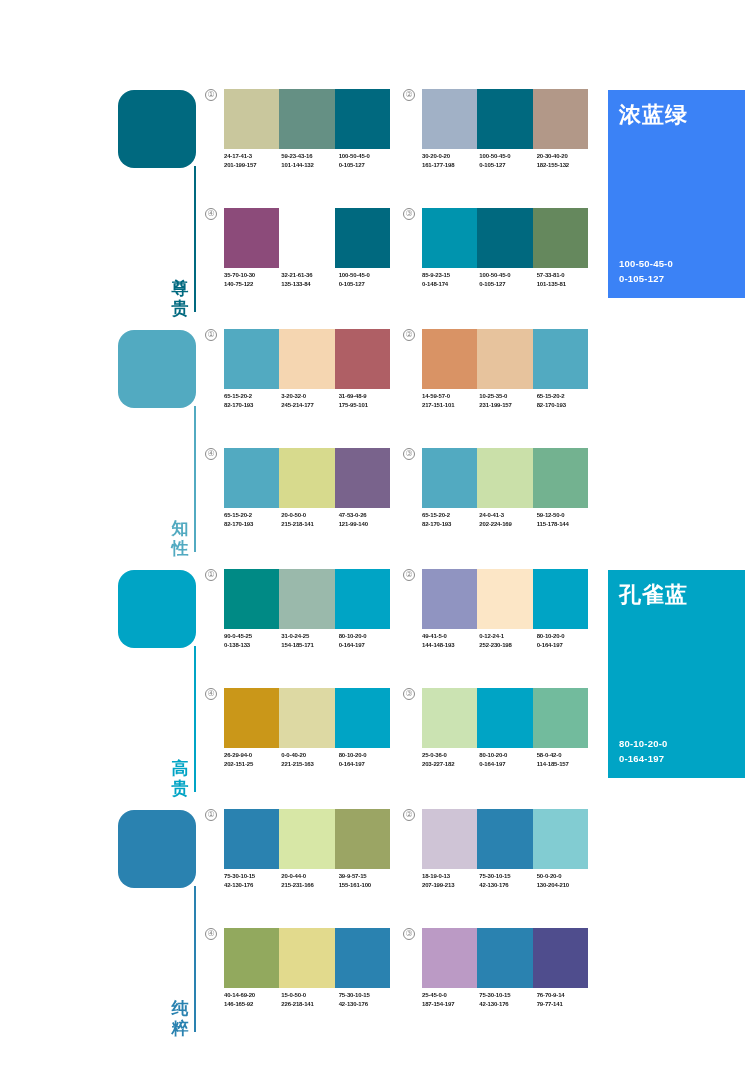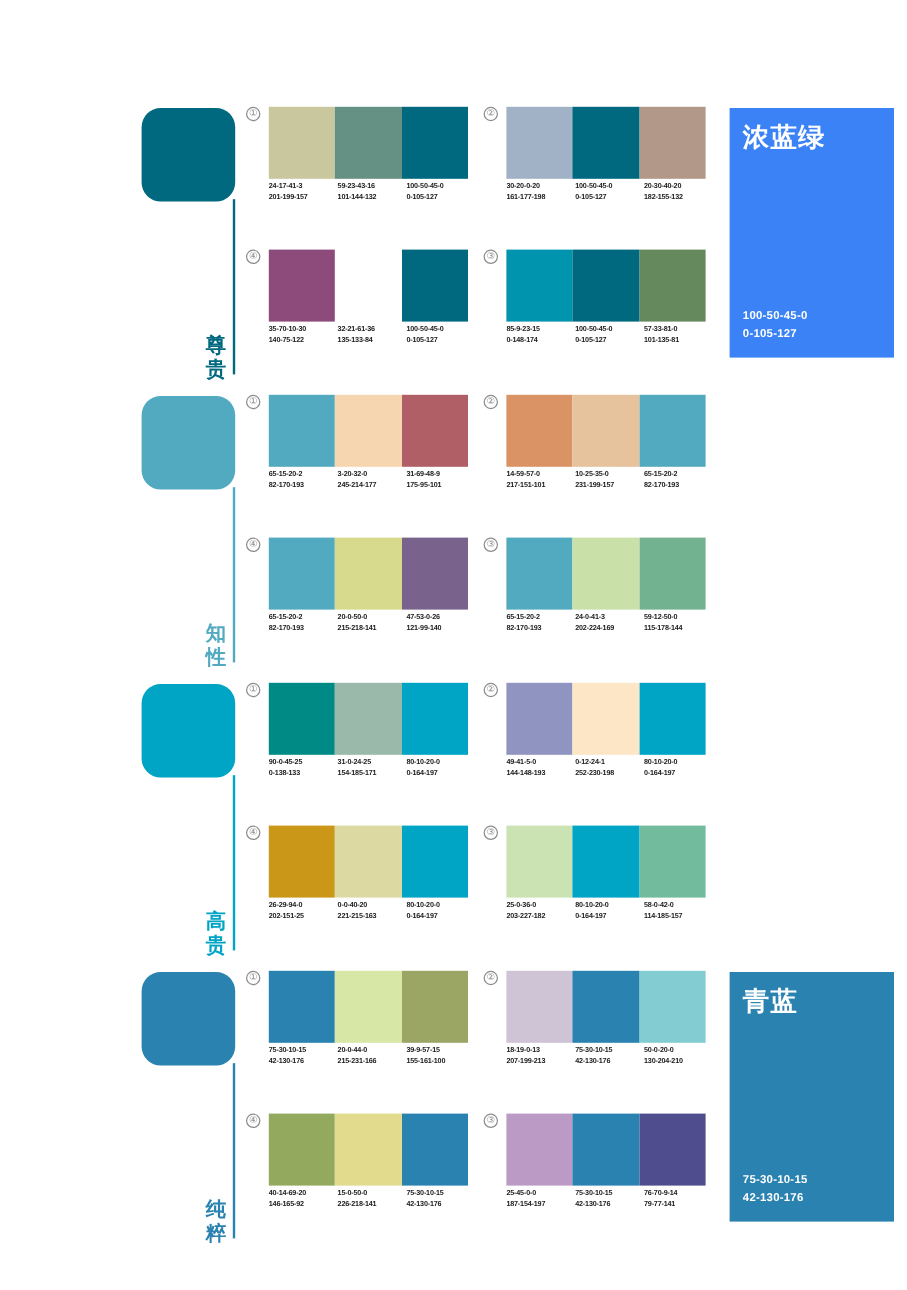--- a/index.html
+++ b/index.html
@@ -468,20 +468,27 @@
                 <span class="cmyk">80-10-20-0</span>
                 <span class="rgb">0-164-197</span>
               </div>
               <div class="cell">
                 <span class="cmyk">58-0-42-0</span>
                 <span class="rgb">114-185-157</span>
               </div>
             </div>
           </div>
         </div>
+        <div class="bigpanel" style="background: rgb(0, 164, 197);">
+          <div class="bigname">孔雀蓝</div>
+          <div class="bigcodes">
+            <span>80-10-20-0</span>
+            <span>0-164-197</span>
+          </div>
+        </div>
       </div>
       <div class="section" style="top: 805px;">
         <div class="keycol">
           <div class="keyswatch" style="background: rgb(42, 130, 176);"></div>
           <div class="keyline" style="background: rgb(42, 130, 176);"></div>
           <div class="keyword" style="color: rgb(42, 130, 176);">
             <span>纯</span>
             <span>粹</span>
           </div>
         </div>
@@ -568,22 +575,15 @@
                 <span class="cmyk">75-30-10-15</span>
                 <span class="rgb">42-130-176</span>
               </div>
               <div class="cell">
                 <span class="cmyk">76-70-9-14</span>
                 <span class="rgb">79-77-141</span>
               </div>
             </div>
           </div>
         </div>
-        <div class="bigpanel" style="background: rgb(42, 130, 176);">
-          <div class="bigname">青蓝</div>
-          <div class="bigcodes">
-            <span>75-30-10-15</span>
-            <span>42-130-176</span>
-          </div>
-        </div>
       </div>
     </div>
 </div>
 
 </body></html>

